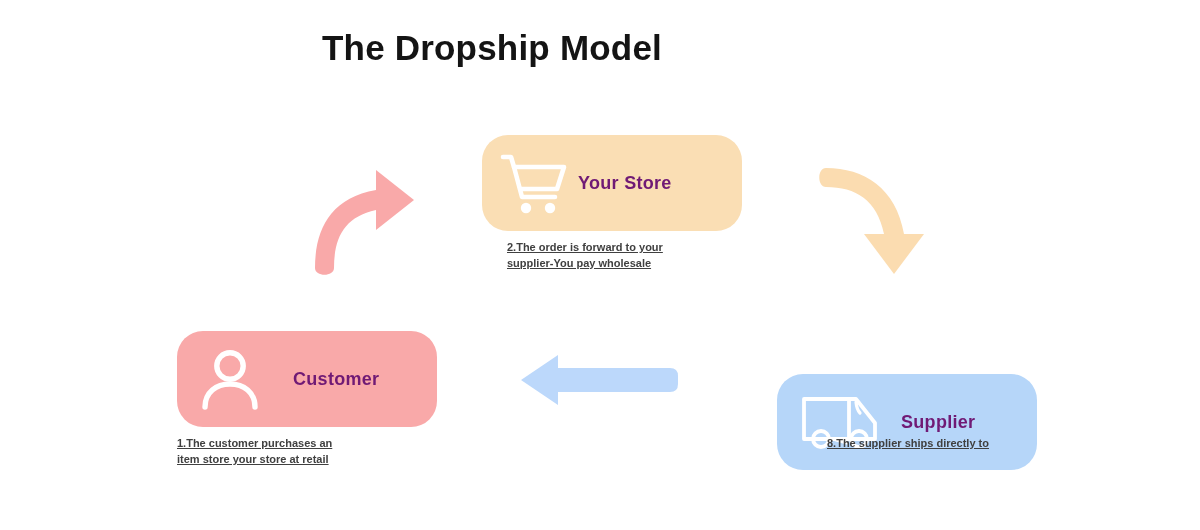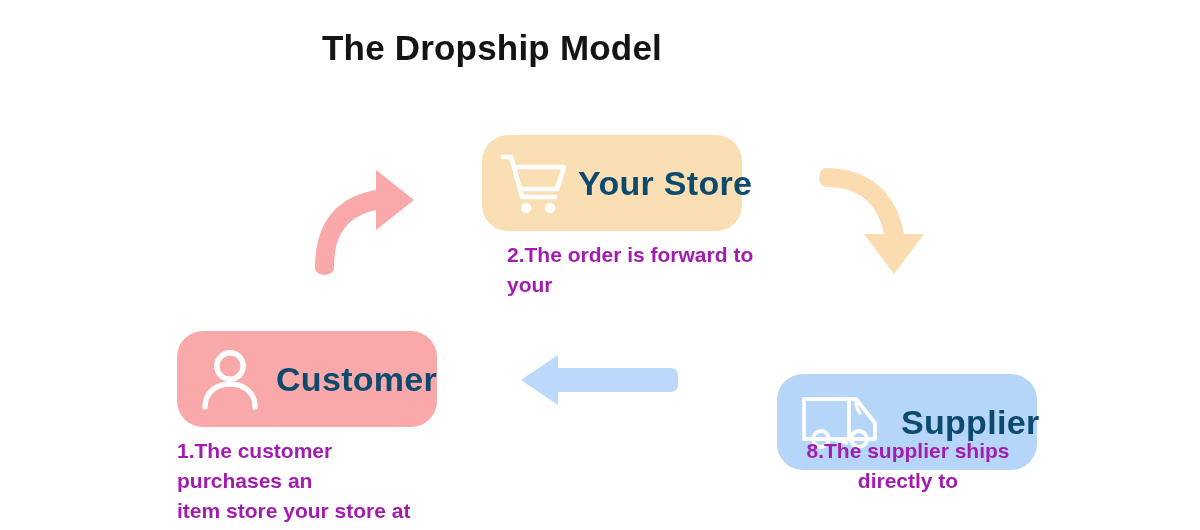--- a/index.html
+++ b/index.html
@@ -44,23 +44,23 @@
     align-items: center;
     box-sizing: border-box;
   }
   .node-icon {
     flex: 0 0 auto;
     display: flex;
     align-items: center;
     justify-content: center;
   }
   .node-label {
-    font-size: 34px;
+    font-size: 18px;
     font-weight: bold;
-    color: #0c4a6e;
+    color: #701a75;
     letter-spacing: 0.3px;
     white-space: nowrap;
   }
 
   
   #node-store {
     left: 482px;
     top: 135px;
     width: 260px;
     height: 96px;
@@ -73,42 +73,43 @@
   
   #node-customer {
     left: 177px;
     top: 331px;
     width: 260px;
     height: 96px;
     background: #f9a9a9;
     padding-left: 22px;
   }
   #node-customer .node-icon { width: 62px; height: 64px; }
-  #node-customer .node-label { margin-left: 15px; text-align: center; }
+  #node-customer .node-label { margin-left: 32px; text-align: center; }
 
   
   #node-supplier {
     left: 777px;
     top: 331px;
     width: 260px;
     height: 96px;
     background: #b6d6f9;
     padding-left: 22px;
     margin-top: 43px;
   }
   #node-supplier .node-icon { width: 86px; height: 62px; }
   #node-supplier .node-label { margin-left: 16px; }
 
   
   .caption {
     position: absolute;
-    font-size: 21px;
+    font-size: 11px;
     font-weight: bold;
-    color: #a21caf;
+    color: #404040;
     line-height: 1.42;
+    text-decoration: underline;
   }
   #caption-store {
     left: 507px;
     top: 240px;
     width: 250px;
     text-align: left;
   }
   #caption-customer {
     left: 177px;
     top: 436px;
@@ -142,20 +143,21 @@
         <path d="M16 17 H66 L59 39 H23" stroke="#ffffff" stroke-width="4.6" stroke-linecap="round" stroke-linejoin="round"></path>
         <circle cx="28" cy="58" r="5.2" fill="#ffffff"></circle>
         <circle cx="52" cy="58" r="5.2" fill="#ffffff"></circle>
       </svg>
     </span>
     <span class="node-label">Your Store</span>
   </div>
 
   <div class="caption" id="caption-store">
     <span class="caption-line">2.The order is forward to your</span>
+    <span class="caption-line">supplier-You pay wholesale</span>
   </div>
 
   <div class="node-box" id="node-customer">
     <span class="node-icon">
       <svg width="62" height="64" viewBox="0 0 62 64" fill="none" xmlns="http://www.w3.org/2000/svg">
         <circle cx="31" cy="19" r="13.2" stroke="#ffffff" stroke-width="5.4"></circle>
         <path d="M6 60 C6 45.5 17.2 37 31 37 C44.8 37 56 45.5 56 60" stroke="#ffffff" stroke-width="5.4" stroke-linecap="round"></path>
       </svg>
     </span>
     <span class="node-label">Customer</span>

